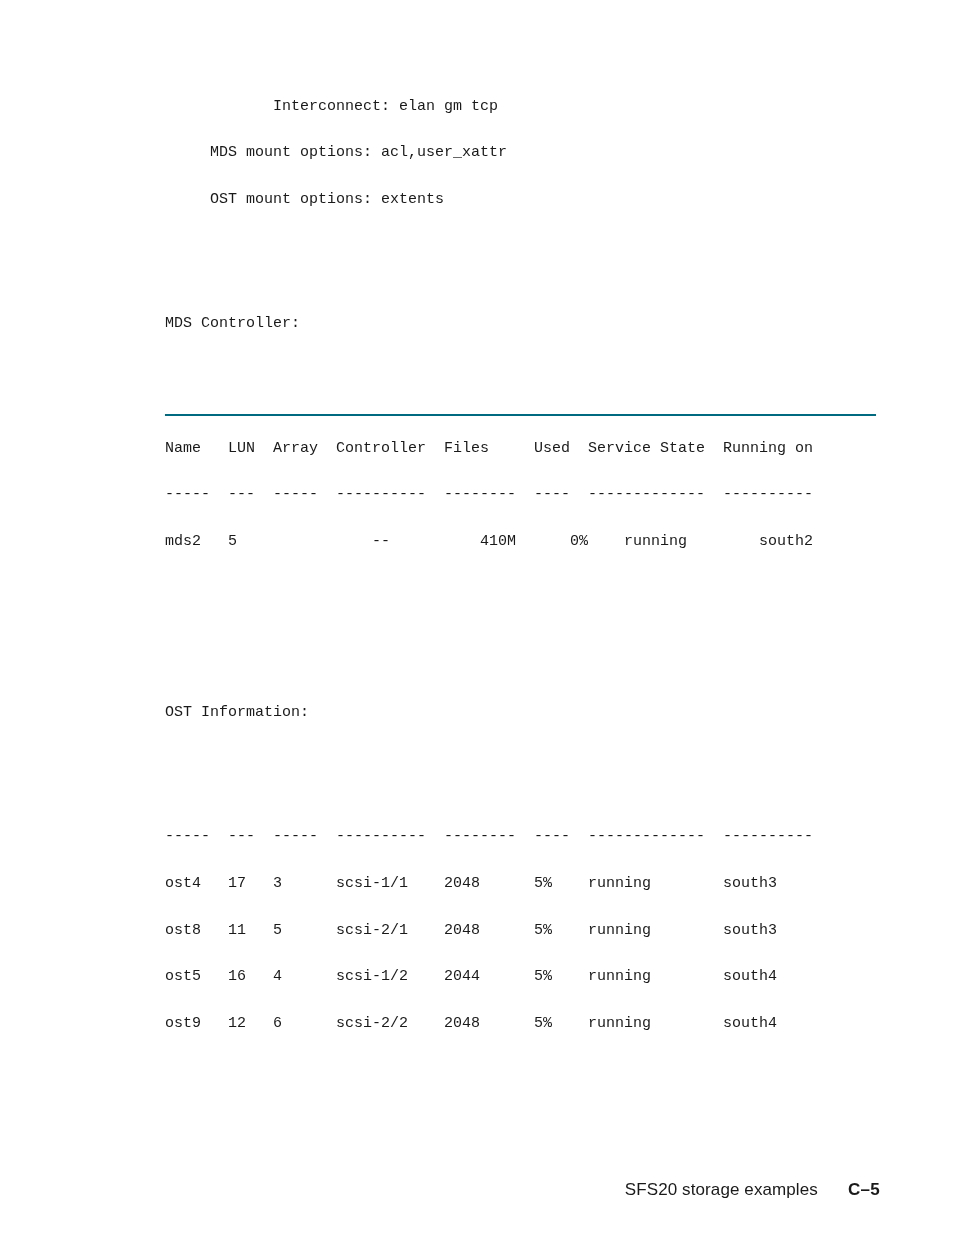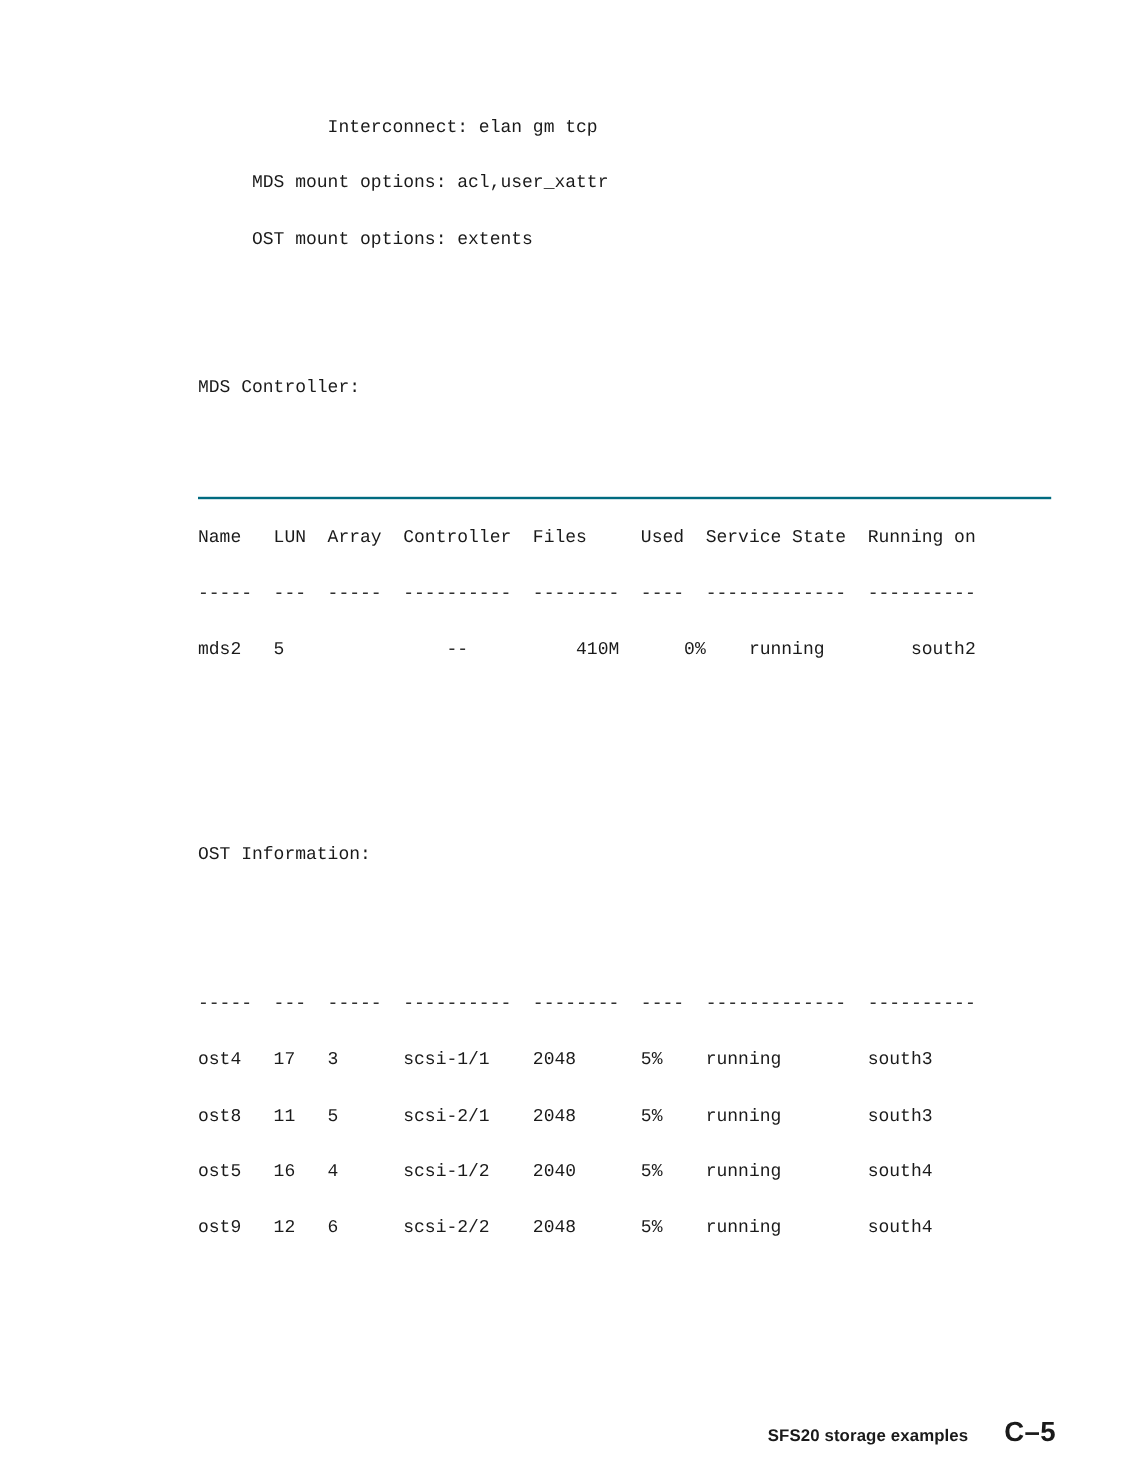--- a/index.html
+++ b/index.html
@@ -51,28 +51,28 @@
     position: absolute;
     right: 74px;
     top: 1180px;
     display: flex;
     align-items: baseline;
     gap: 30px;
     color: #1a1a1a;
   }
   .footer-title {
     font-family: "Liberation Sans", sans-serif;
-    font-size: 14px;
-    font-weight: 700;
+    font-size: 17px;
+    font-weight: 400;
     letter-spacing: 0.1px;
     text-align: right;
   }
   .footer-page {
     font-family: "Liberation Sans", sans-serif;
-    font-size: 23px;
+    font-size: 17px;
     font-weight: 600;
     letter-spacing: 0.3px;
   }
 </style>
 </head>
 <body>
 
 <div class="code-block">
 
   <div class="line">            Interconnect: elan gm tcp</div>
@@ -92,21 +92,21 @@
   <div class="blank"> </div>
   <div class="blank"> </div>
 
   <div class="line">OST Information:</div>
 
   <div class="blank"> </div>
 
   <div class="line">-----  ---  -----  ----------  --------  ----  -------------  ----------</div>
   <div class="line">ost4   17   3      scsi-1/1    2048      5%    running        south3</div>
   <div class="line">ost8   11   5      scsi-2/1    2048      5%    running        south3</div>
-  <div class="line">ost5   16   4      scsi-1/2    2040      5%    running        south4</div>
+  <div class="line">ost5   16   4      scsi-1/2    2044      5%    running        south4</div>
   <div class="line">ost9   12   6      scsi-2/2    2048      5%    running        south4</div>
 
   <div class="blank"> </div>
 
   
 
 </div>
 
 <div class="rule"></div>
 

